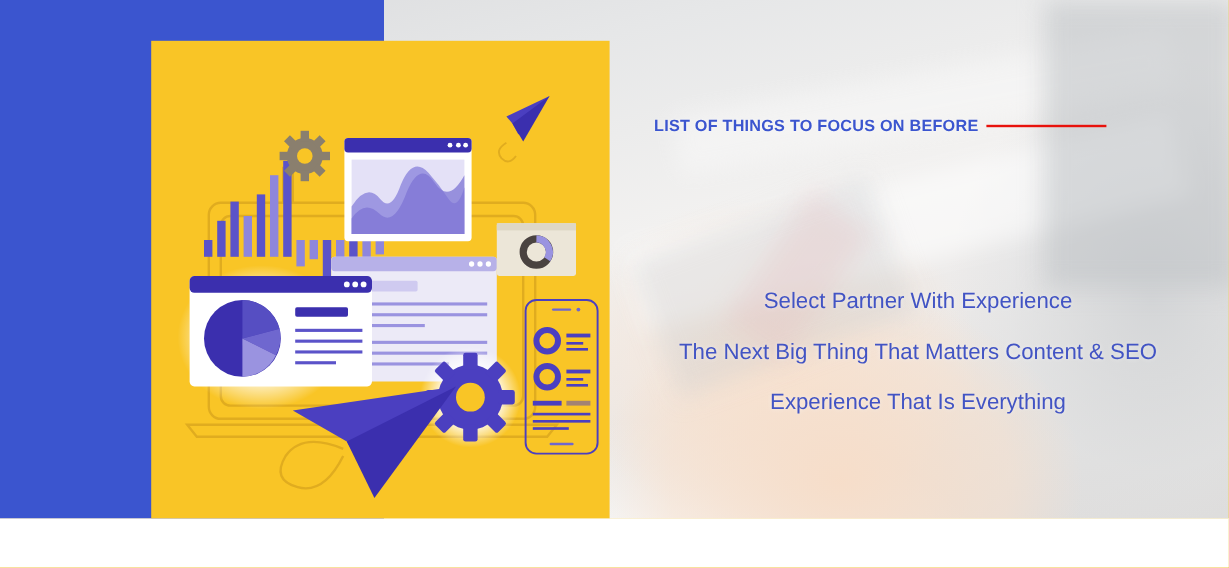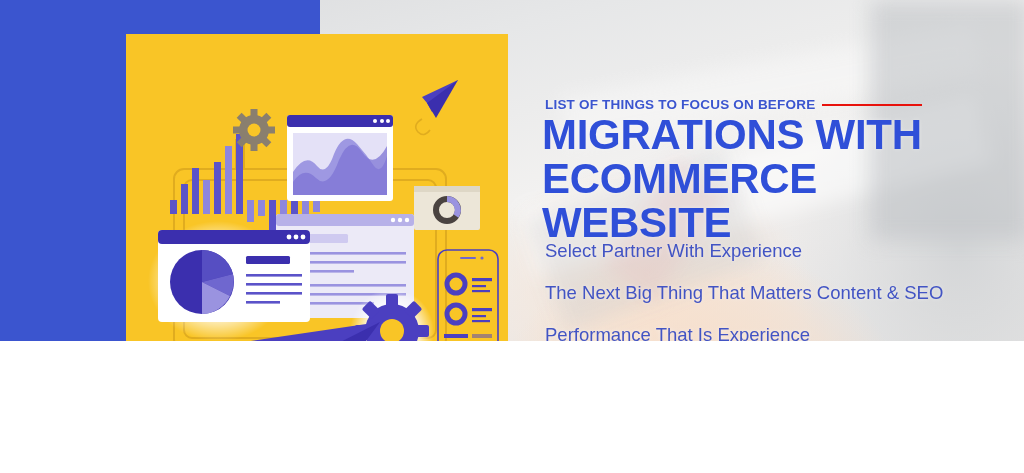--- a/index.html
+++ b/index.html
@@ -1,22 +1,23 @@
 <!DOCTYPE html>
 <html><head>
 <meta charset="utf-8">
 <style>
   html,body{margin:0;padding:0;background:#fff;}
   body{font-family:"Liberation Sans", sans-serif;}
 
   .banner{
     position:relative;
-    width:1024px;height:341px;
+    width:1024px;height:432px;
     overflow:hidden;
     background:#eab308;
+    text-align:center;
   }
 
   
   .photo-bg{
     position:absolute;left:0;top:0;width:1024px;height:473px;
     background:
       radial-gradient(ellipse 260px 200px at 700px 400px, rgba(247,221,200,.95) 0%, rgba(247,224,205,.55) 55%, rgba(240,238,236,0) 78%),
       radial-gradient(ellipse 220px 170px at 640px 300px, rgba(250,228,210,.85) 0%, rgba(248,230,215,.35) 60%, rgba(240,238,236,0) 80%),
       radial-gradient(ellipse 300px 130px at 560px 460px, rgba(255,255,255,.9) 0%, rgba(250,250,250,.3) 60%, rgba(240,240,240,0) 85%),
       radial-gradient(ellipse 200px 240px at 960px 250px, rgba(210,212,214,.9) 0%, rgba(222,224,226,.4) 60%, rgba(235,235,235,0) 85%),
@@ -244,24 +245,20 @@
         <path d="M118 308 L254 288 L176 357 L163 334 Z" fill="#4b3fc0"></path>
         <path d="M163 334 L254 288 L186 381 Z" fill="#3b2fae"></path>
         <path d="M160 340 q-34 -14 -48 6 q-12 20 10 26 q22 6 38 -26" fill="none" stroke="#e0ac1f" stroke-width="2"></path>
       </g>
     </svg>
   </div>
 
   <div class="content">
     <div class="eyebrow">LIST OF THINGS TO FOCUS ON BEFORE</div>
     <div class="eyebrow-rule"></div>
-    <div class="headline">
-      <span class="l1">MIGRATIONS WITH</span>
-      <span class="l2">ECOMMERCE WEBSITE</span>
-    </div>
     <div class="bullets">
       <div class="bullet">Select Partner With Experience</div>
       <div class="bullet">The Next Big Thing That Matters Content &amp; SEO</div>
-      <div class="bullet">Performance That Is Experience</div>
+      <div class="bullet">Experience That Is Everything</div>
     </div>
   </div>
 
 </div>
 
 </body></html>

